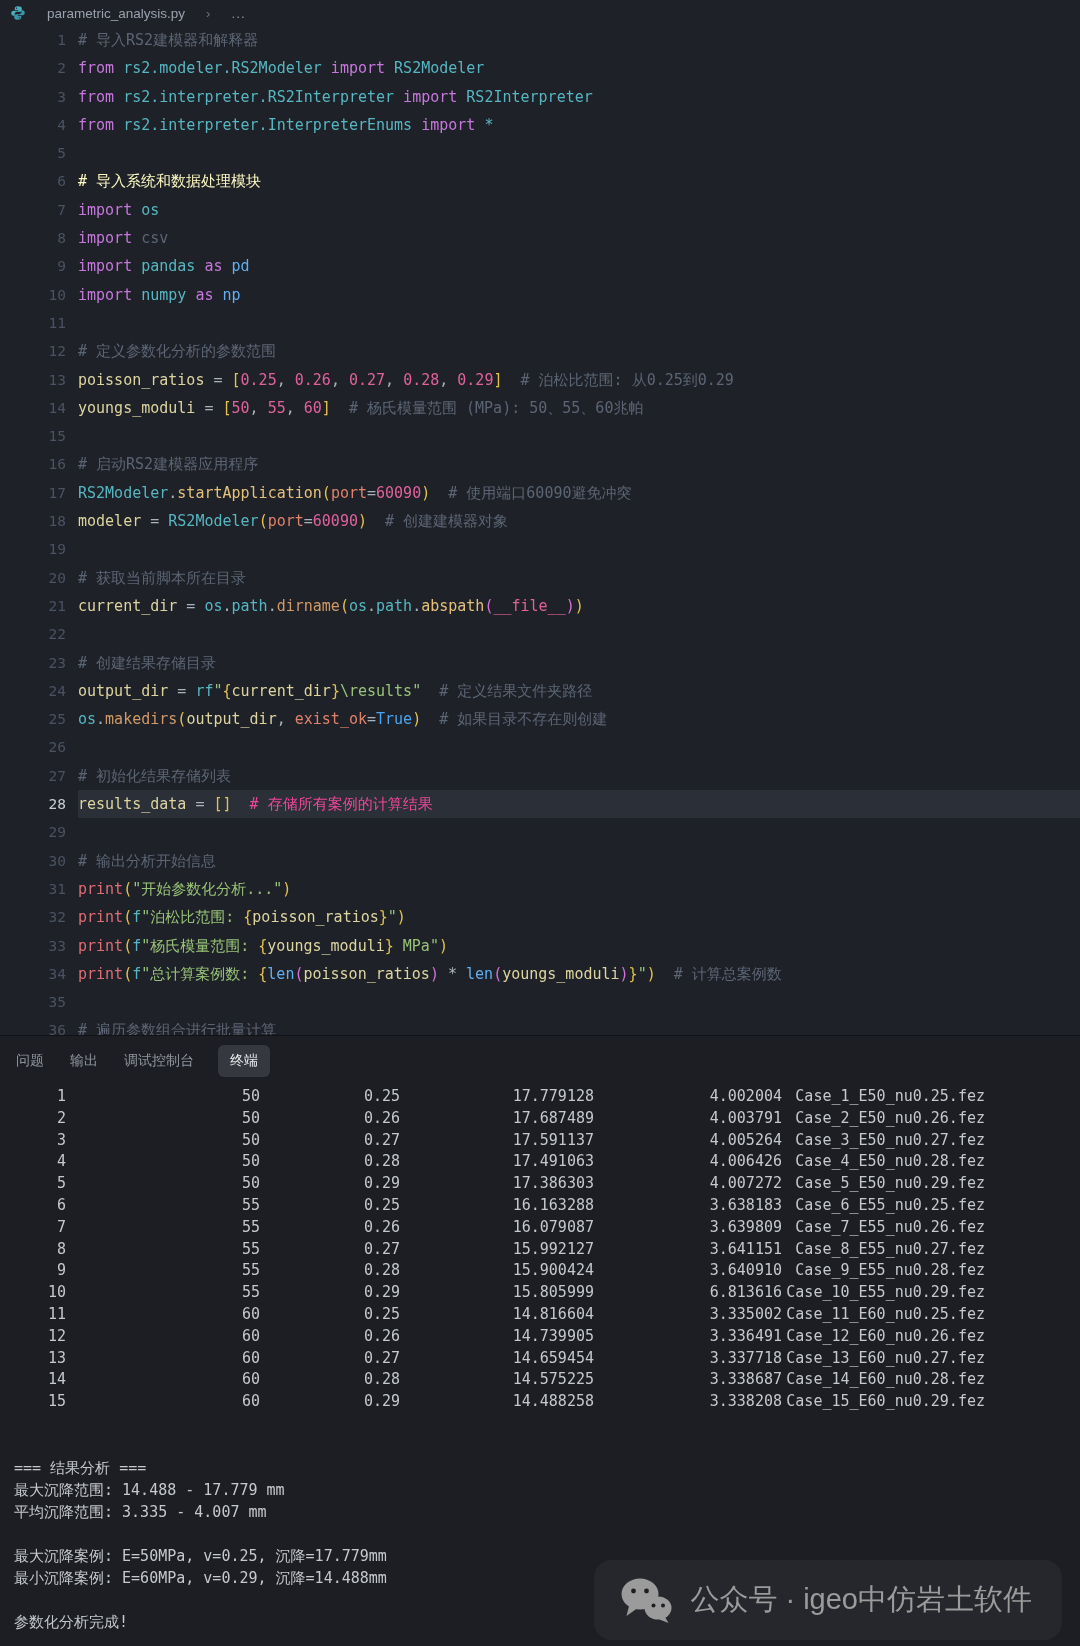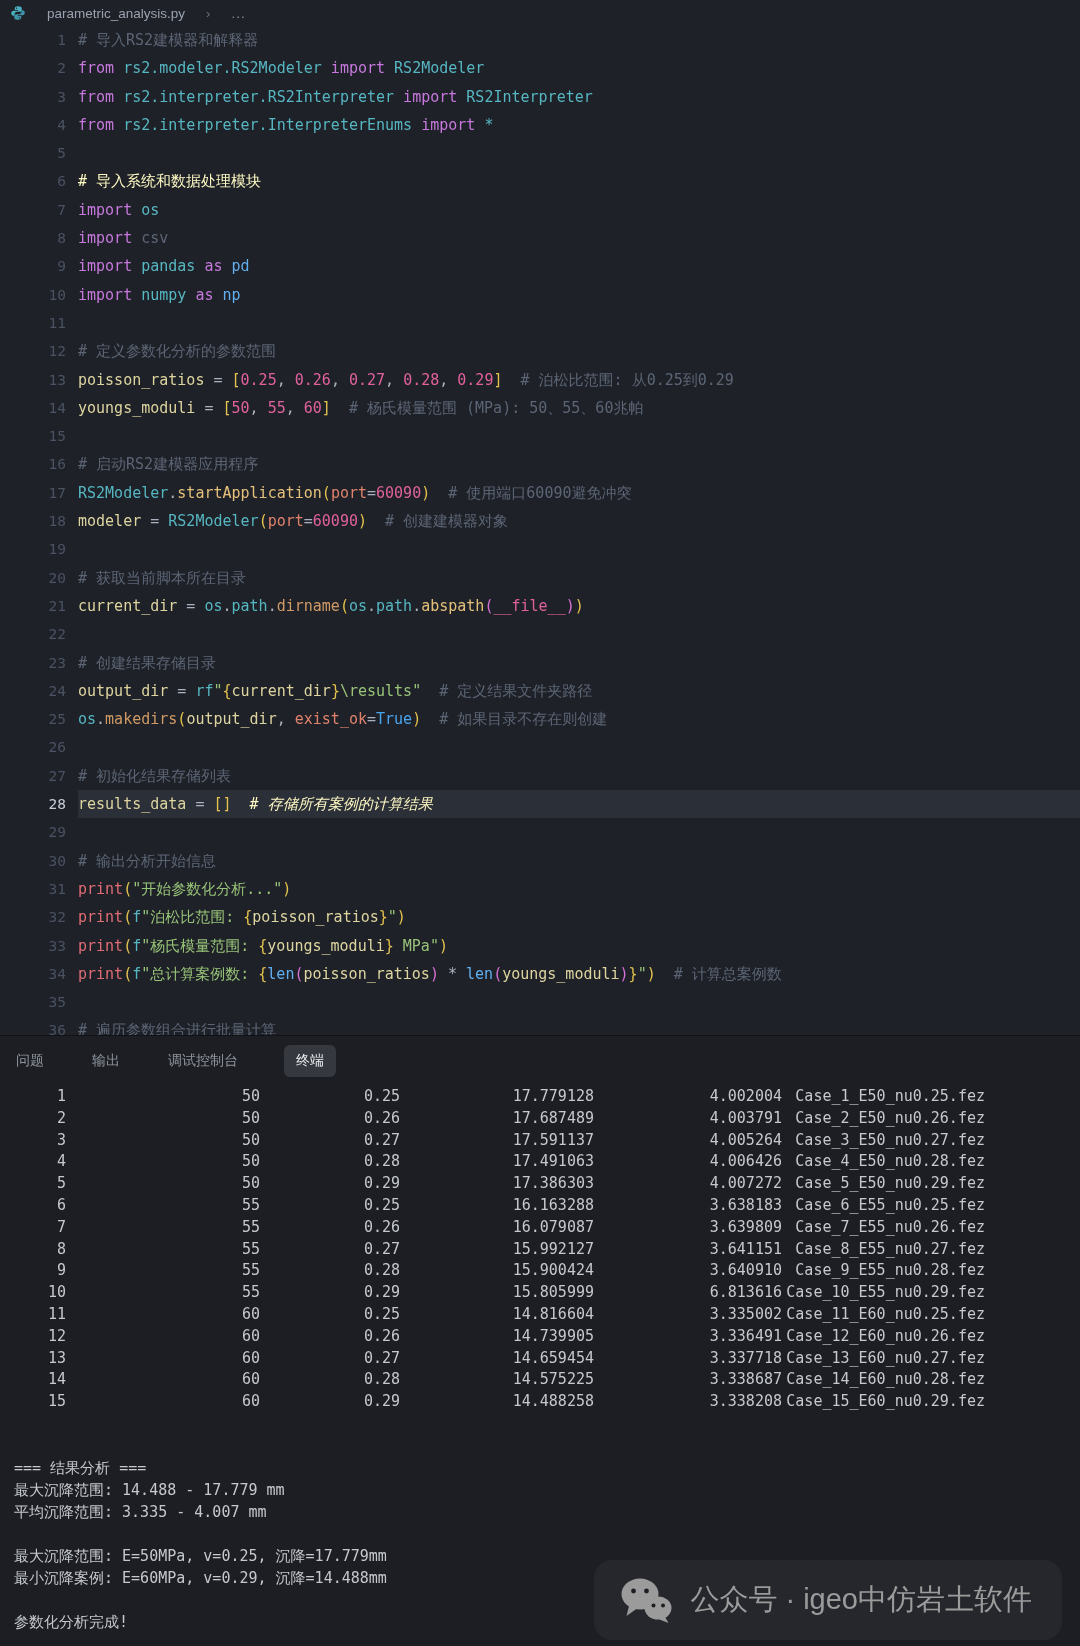--- a/index.html
+++ b/index.html
@@ -24,21 +24,21 @@
   .gutter{width:66px;flex:0 0 66px;text-align:right;color:#4a5263;font-size:14.5px;}
   .code{flex:1;margin-left:12px;color:#abb2bf;}
   .line.current .code{background:#2a2f38;}
   .line.current .gutter{color:#c7ced9;}
   
   .panel{
     position:absolute;left:0;top:1035px;right:0;bottom:0;
     background:#1c1e23;border-top:1px solid #101216;
   }
   .panel-tabs{
-    height:50px;display:flex;align-items:center;gap:44px;padding-left:14px;
+    height:50px;display:flex;align-items:center;gap:22px;padding-left:14px;
     font-family:"Liberation Sans","DejaVu Sans",sans-serif;font-size:14px;
   }
   .ptab{color:#8f959e;cursor:pointer;padding:7px 2px;}
   .ptab.active{color:#e9ebee;background:#35383f;border-radius:6px;padding:7px 12px;}
   
   .terminal{font-size:15px;color:#c5c8cc;}
   .trow{
     display:grid;grid-template-columns:66px 194px 140px 194px 188px 1fr;
     height:21.8px;line-height:21.8px;white-space:pre;
   }
@@ -92,21 +92,21 @@
         <div class="line"><div class="gutter">18</div><div class="code"><span style="color: rgb(221, 212, 160);">modeler</span><span style="color: rgb(171, 178, 191);"> = </span><span style="color: rgb(86, 182, 194);">RS2Modeler</span><span style="color: rgb(227, 194, 78);">(</span><span style="color: rgb(224, 130, 108);">port</span><span style="color: rgb(171, 178, 191);">=</span><span style="color: rgb(224, 97, 156);">60090</span><span style="color: rgb(227, 194, 78);">)</span><span style="color: rgb(92, 101, 117);">  # 创建建模器对象</span></div></div>
         <div class="line"><div class="gutter">19</div><div class="code"></div></div>
         <div class="line"><div class="gutter">20</div><div class="code"><span style="color: rgb(92, 101, 117);"># 获取当前脚本所在目录</span></div></div>
         <div class="line"><div class="gutter">21</div><div class="code"><span style="color: rgb(221, 212, 160);">current_dir</span><span style="color: rgb(171, 178, 191);"> = </span><span style="color: rgb(86, 182, 194);">os</span><span style="color: rgb(171, 178, 191);">.</span><span style="color: rgb(86, 182, 194);">path</span><span style="color: rgb(171, 178, 191);">.</span><span style="color: rgb(209, 154, 102);">dirname</span><span style="color: rgb(227, 194, 78);">(</span><span style="color: rgb(86, 182, 194);">os</span><span style="color: rgb(171, 178, 191);">.</span><span style="color: rgb(86, 182, 194);">path</span><span style="color: rgb(171, 178, 191);">.</span><span style="color: rgb(229, 192, 123);">abspath</span><span style="color: rgb(214, 112, 214);">(</span><span style="color: rgb(224, 97, 156);">__file__</span><span style="color: rgb(214, 112, 214);">)</span><span style="color: rgb(227, 194, 78);">)</span></div></div>
         <div class="line"><div class="gutter">22</div><div class="code"></div></div>
         <div class="line"><div class="gutter">23</div><div class="code"><span style="color: rgb(92, 101, 117);"># 创建结果存储目录</span></div></div>
         <div class="line"><div class="gutter">24</div><div class="code"><span style="color: rgb(221, 212, 160);">output_dir</span><span style="color: rgb(171, 178, 191);"> = </span><span style="color: rgb(86, 182, 194);">rf</span><span style="color: rgb(152, 195, 121);">"</span><span style="color: rgb(227, 194, 78);">{</span><span style="color: rgb(221, 212, 160);">current_dir</span><span style="color: rgb(227, 194, 78);">}</span><span style="color: rgb(152, 195, 121);">\results"</span><span style="color: rgb(92, 101, 117);">  # 定义结果文件夹路径</span></div></div>
         <div class="line"><div class="gutter">25</div><div class="code"><span style="color: rgb(86, 182, 194);">os</span><span style="color: rgb(171, 178, 191);">.</span><span style="color: rgb(209, 154, 102);">makedirs</span><span style="color: rgb(227, 194, 78);">(</span><span style="color: rgb(221, 212, 160);">output_dir</span><span style="color: rgb(171, 178, 191);">, </span><span style="color: rgb(224, 130, 108);">exist_ok</span><span style="color: rgb(171, 178, 191);">=</span><span style="color: rgb(74, 165, 240);">True</span><span style="color: rgb(227, 194, 78);">)</span><span style="color: rgb(92, 101, 117);">  # 如果目录不存在则创建</span></div></div>
         <div class="line"><div class="gutter">26</div><div class="code"></div></div>
         <div class="line"><div class="gutter">27</div><div class="code"><span style="color: rgb(92, 101, 117);"># 初始化结果存储列表</span></div></div>
-        <div class="line current"><div class="gutter">28</div><div class="code"><span style="color: rgb(221, 212, 160);">results_data</span><span style="color: rgb(171, 178, 191);"> = </span><span style="color: rgb(227, 194, 78);">[]</span><span style="color: #fef9c3; font-style: italic;">  # 存储所有案例的计算结果</span></div></div>
+        <div class="line current"><div class="gutter">28</div><div class="code"><span style="color: rgb(221, 212, 160);">results_data</span><span style="color: rgb(171, 178, 191);"> = </span><span style="color: rgb(227, 194, 78);">[]</span><span style="color: #ec4899;">  # 存储所有案例的计算结果</span></div></div>
         <div class="line"><div class="gutter">29</div><div class="code"></div></div>
         <div class="line"><div class="gutter">30</div><div class="code"><span style="color: rgb(92, 101, 117);"># 输出分析开始信息</span></div></div>
         <div class="line"><div class="gutter">31</div><div class="code"><span style="color: rgb(224, 108, 117);">print</span><span style="color: rgb(227, 194, 78);">(</span><span style="color: rgb(152, 195, 121);">"开始参数化分析..."</span><span style="color: rgb(227, 194, 78);">)</span></div></div>
         <div class="line"><div class="gutter">32</div><div class="code"><span style="color: rgb(224, 108, 117);">print</span><span style="color: rgb(227, 194, 78);">(</span><span style="color: rgb(86, 182, 194);">f</span><span style="color: rgb(152, 195, 121);">"泊松比范围: </span><span style="color: rgb(227, 194, 78);">{</span><span style="color: rgb(221, 212, 160);">poisson_ratios</span><span style="color: rgb(227, 194, 78);">}</span><span style="color: rgb(152, 195, 121);">"</span><span style="color: rgb(227, 194, 78);">)</span></div></div>
         <div class="line"><div class="gutter">33</div><div class="code"><span style="color: rgb(224, 108, 117);">print</span><span style="color: rgb(227, 194, 78);">(</span><span style="color: rgb(86, 182, 194);">f</span><span style="color: rgb(152, 195, 121);">"杨氏模量范围: </span><span style="color: rgb(227, 194, 78);">{</span><span style="color: rgb(221, 212, 160);">youngs_moduli</span><span style="color: rgb(227, 194, 78);">}</span><span style="color: rgb(152, 195, 121);"> MPa"</span><span style="color: rgb(227, 194, 78);">)</span></div></div>
         <div class="line"><div class="gutter">34</div><div class="code"><span style="color: rgb(224, 108, 117);">print</span><span style="color: rgb(227, 194, 78);">(</span><span style="color: rgb(86, 182, 194);">f</span><span style="color: rgb(152, 195, 121);">"总计算案例数: </span><span style="color: rgb(227, 194, 78);">{</span><span style="color: rgb(97, 175, 239);">len</span><span style="color: rgb(214, 112, 214);">(</span><span style="color: rgb(221, 212, 160);">poisson_ratios</span><span style="color: rgb(214, 112, 214);">)</span><span style="color: rgb(171, 178, 191);"> * </span><span style="color: rgb(97, 175, 239);">len</span><span style="color: rgb(214, 112, 214);">(</span><span style="color: rgb(221, 212, 160);">youngs_moduli</span><span style="color: rgb(214, 112, 214);">)</span><span style="color: rgb(227, 194, 78);">}</span><span style="color: rgb(152, 195, 121);">"</span><span style="color: rgb(227, 194, 78);">)</span><span style="color: rgb(92, 101, 117);">  # 计算总案例数</span></div></div>
         <div class="line"><div class="gutter">35</div><div class="code"></div></div>
         <div class="line"><div class="gutter">36</div><div class="code"><span style="color: rgb(92, 101, 117);"># 遍历参数组合进行批量计算</span></div></div>
       </div>
   </div>
@@ -135,21 +135,21 @@
           <div class="trow"><span>12</span><span>60</span><span>0.26</span><span>14.739905</span><span>3.336491</span><span>Case_12_E60_nu0.26.fez</span></div>
           <div class="trow"><span>13</span><span>60</span><span>0.27</span><span>14.659454</span><span>3.337718</span><span>Case_13_E60_nu0.27.fez</span></div>
           <div class="trow"><span>14</span><span>60</span><span>0.28</span><span>14.575225</span><span>3.338687</span><span>Case_14_E60_nu0.28.fez</span></div>
           <div class="trow"><span>15</span><span>60</span><span>0.29</span><span>14.488258</span><span>3.338208</span><span>Case_15_E60_nu0.29.fez</span></div>
         </div>
       <div class="tsummary">
           <div>=== 结果分析 ===</div>
           <div>最大沉降范围: 14.488 - 17.779 mm</div>
           <div>平均沉降范围: 3.335 - 4.007 mm</div>
           <div>&nbsp;</div>
-          <div>最大沉降范围: E=50MPa, v=0.25, 沉降=17.779mm</div>
+          <div>最大沉降案例: E=50MPa, v=0.25, 沉降=17.779mm</div>
           <div>最小沉降案例: E=60MPa, v=0.29, 沉降=14.488mm</div>
           <div>&nbsp;</div>
           <div>参数化分析完成!</div>
         </div>
     </div>
   </div>
 
   <div class="watermark">
     <svg width="54" height="46" viewBox="0 0 54 46">
       <ellipse cx="20" cy="17" rx="18.5" ry="15.5" fill="#9b9b9b"></ellipse>

